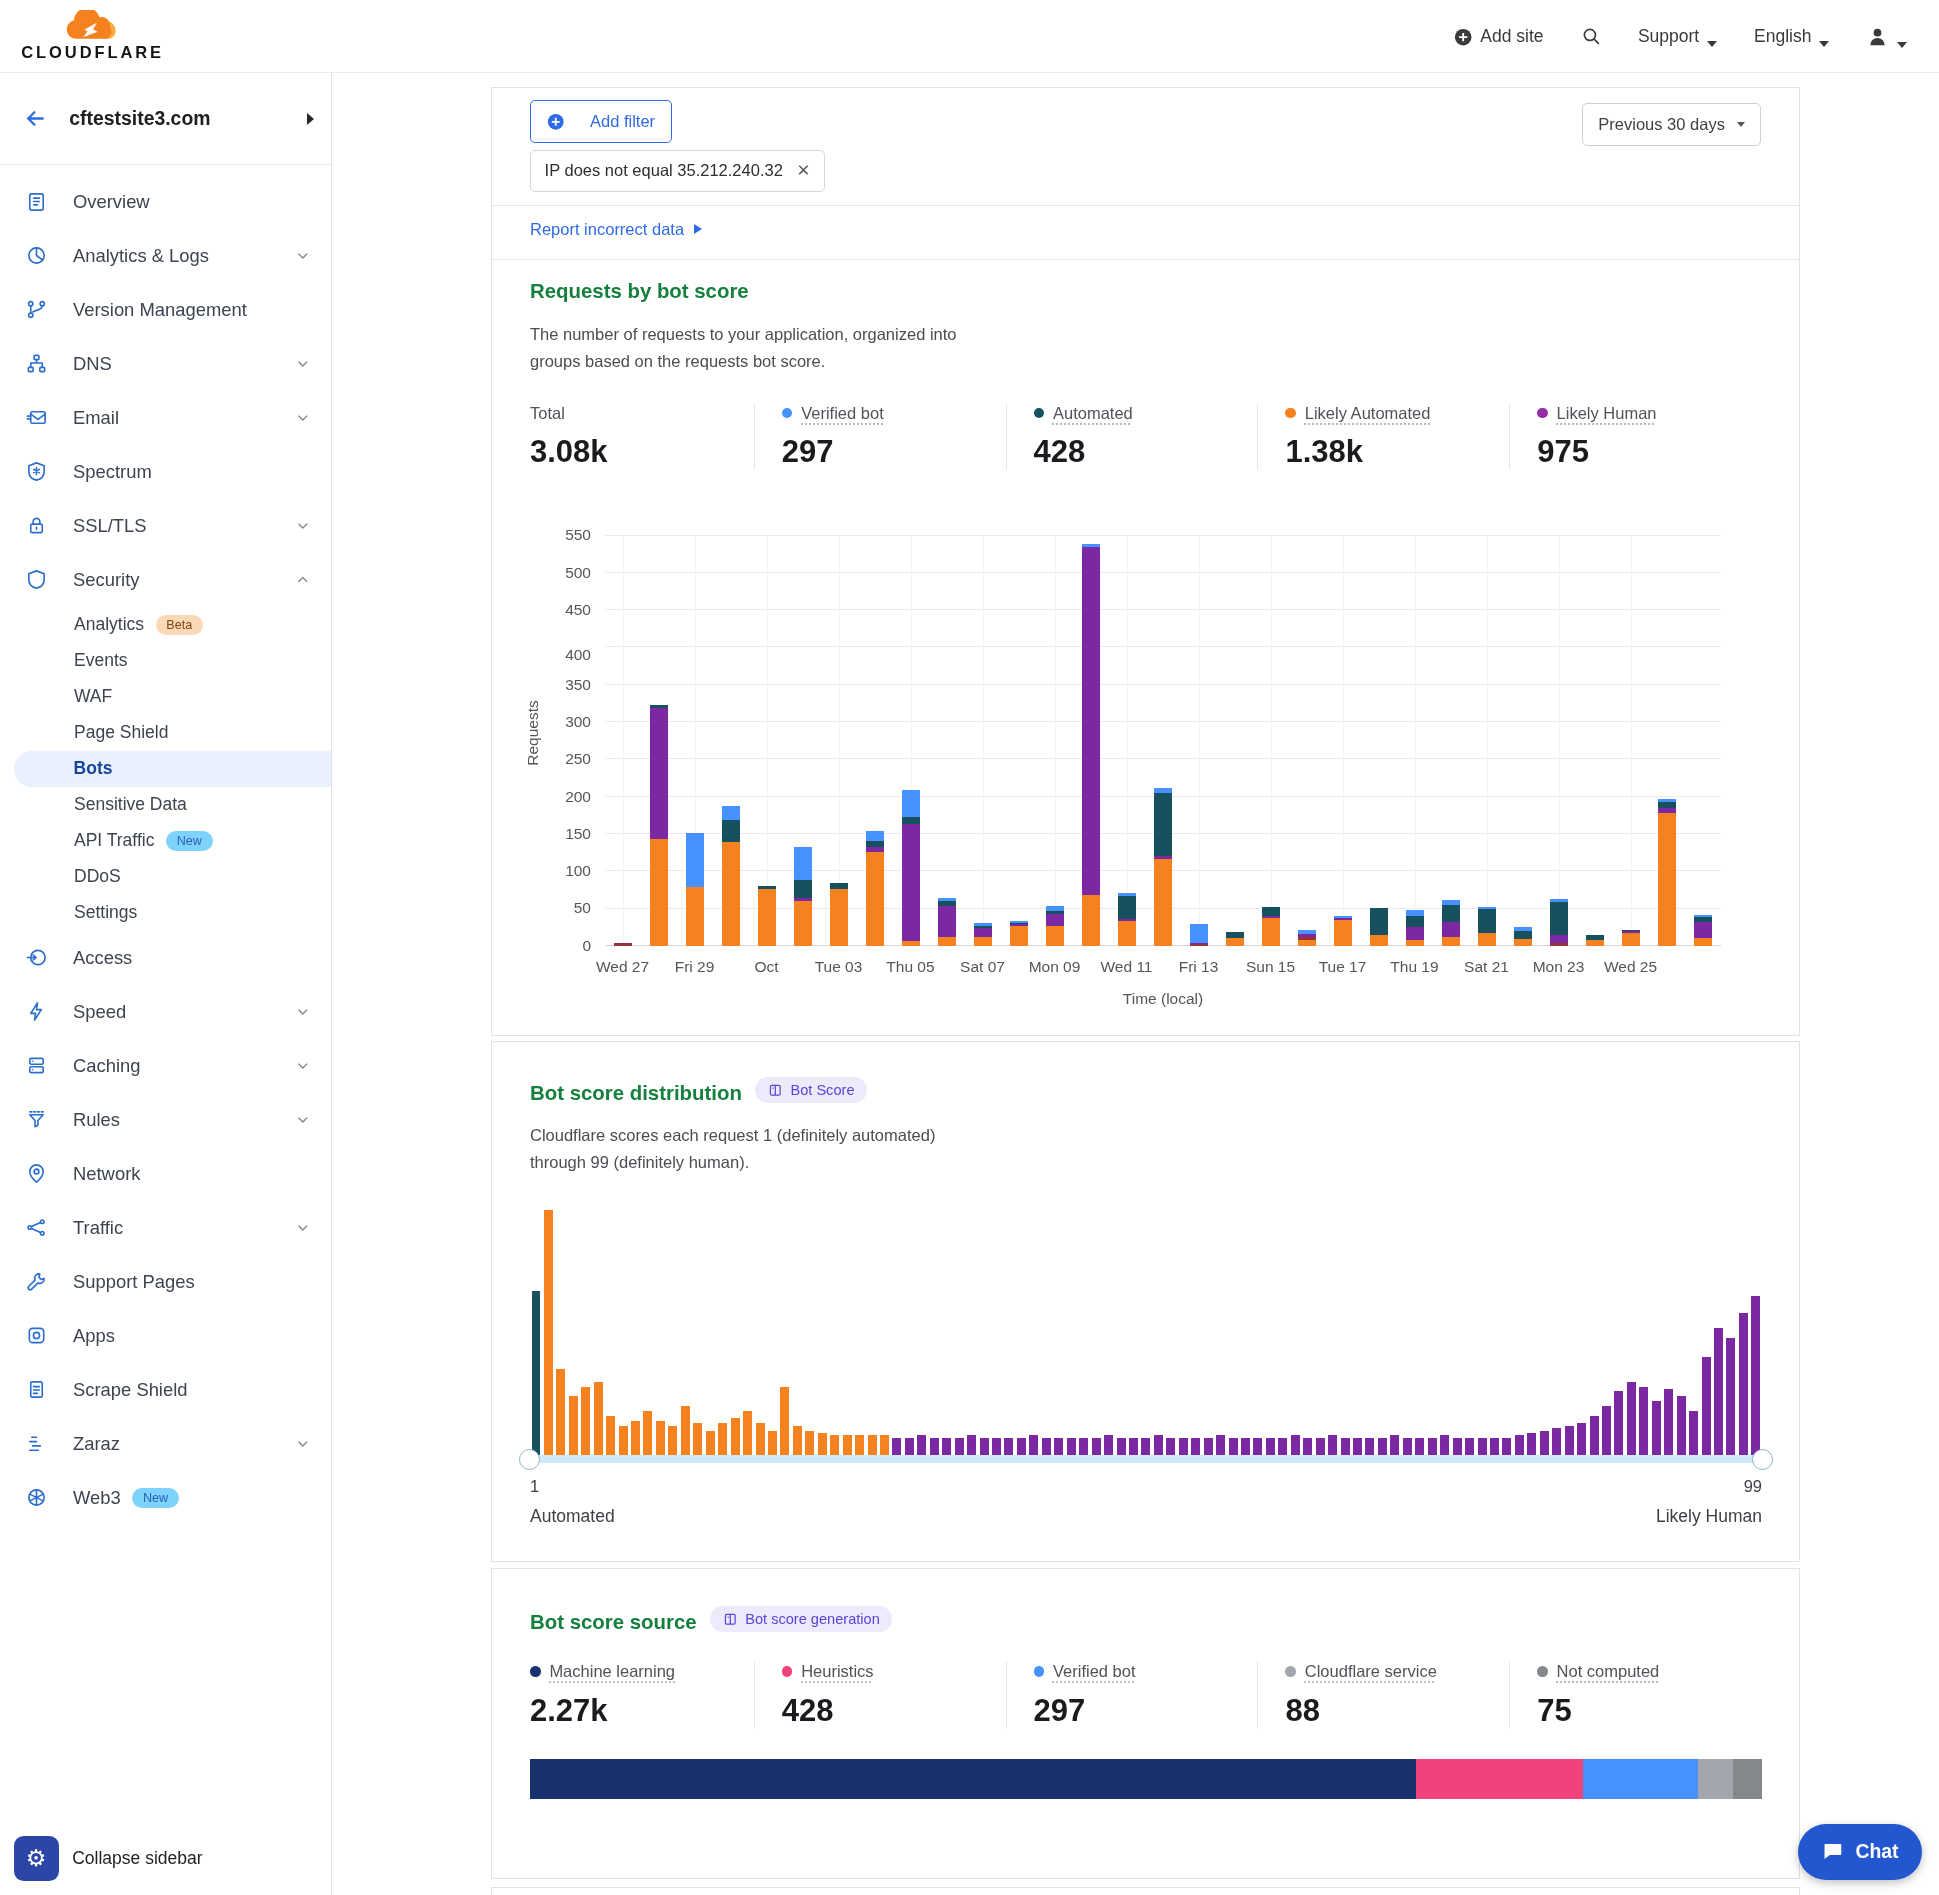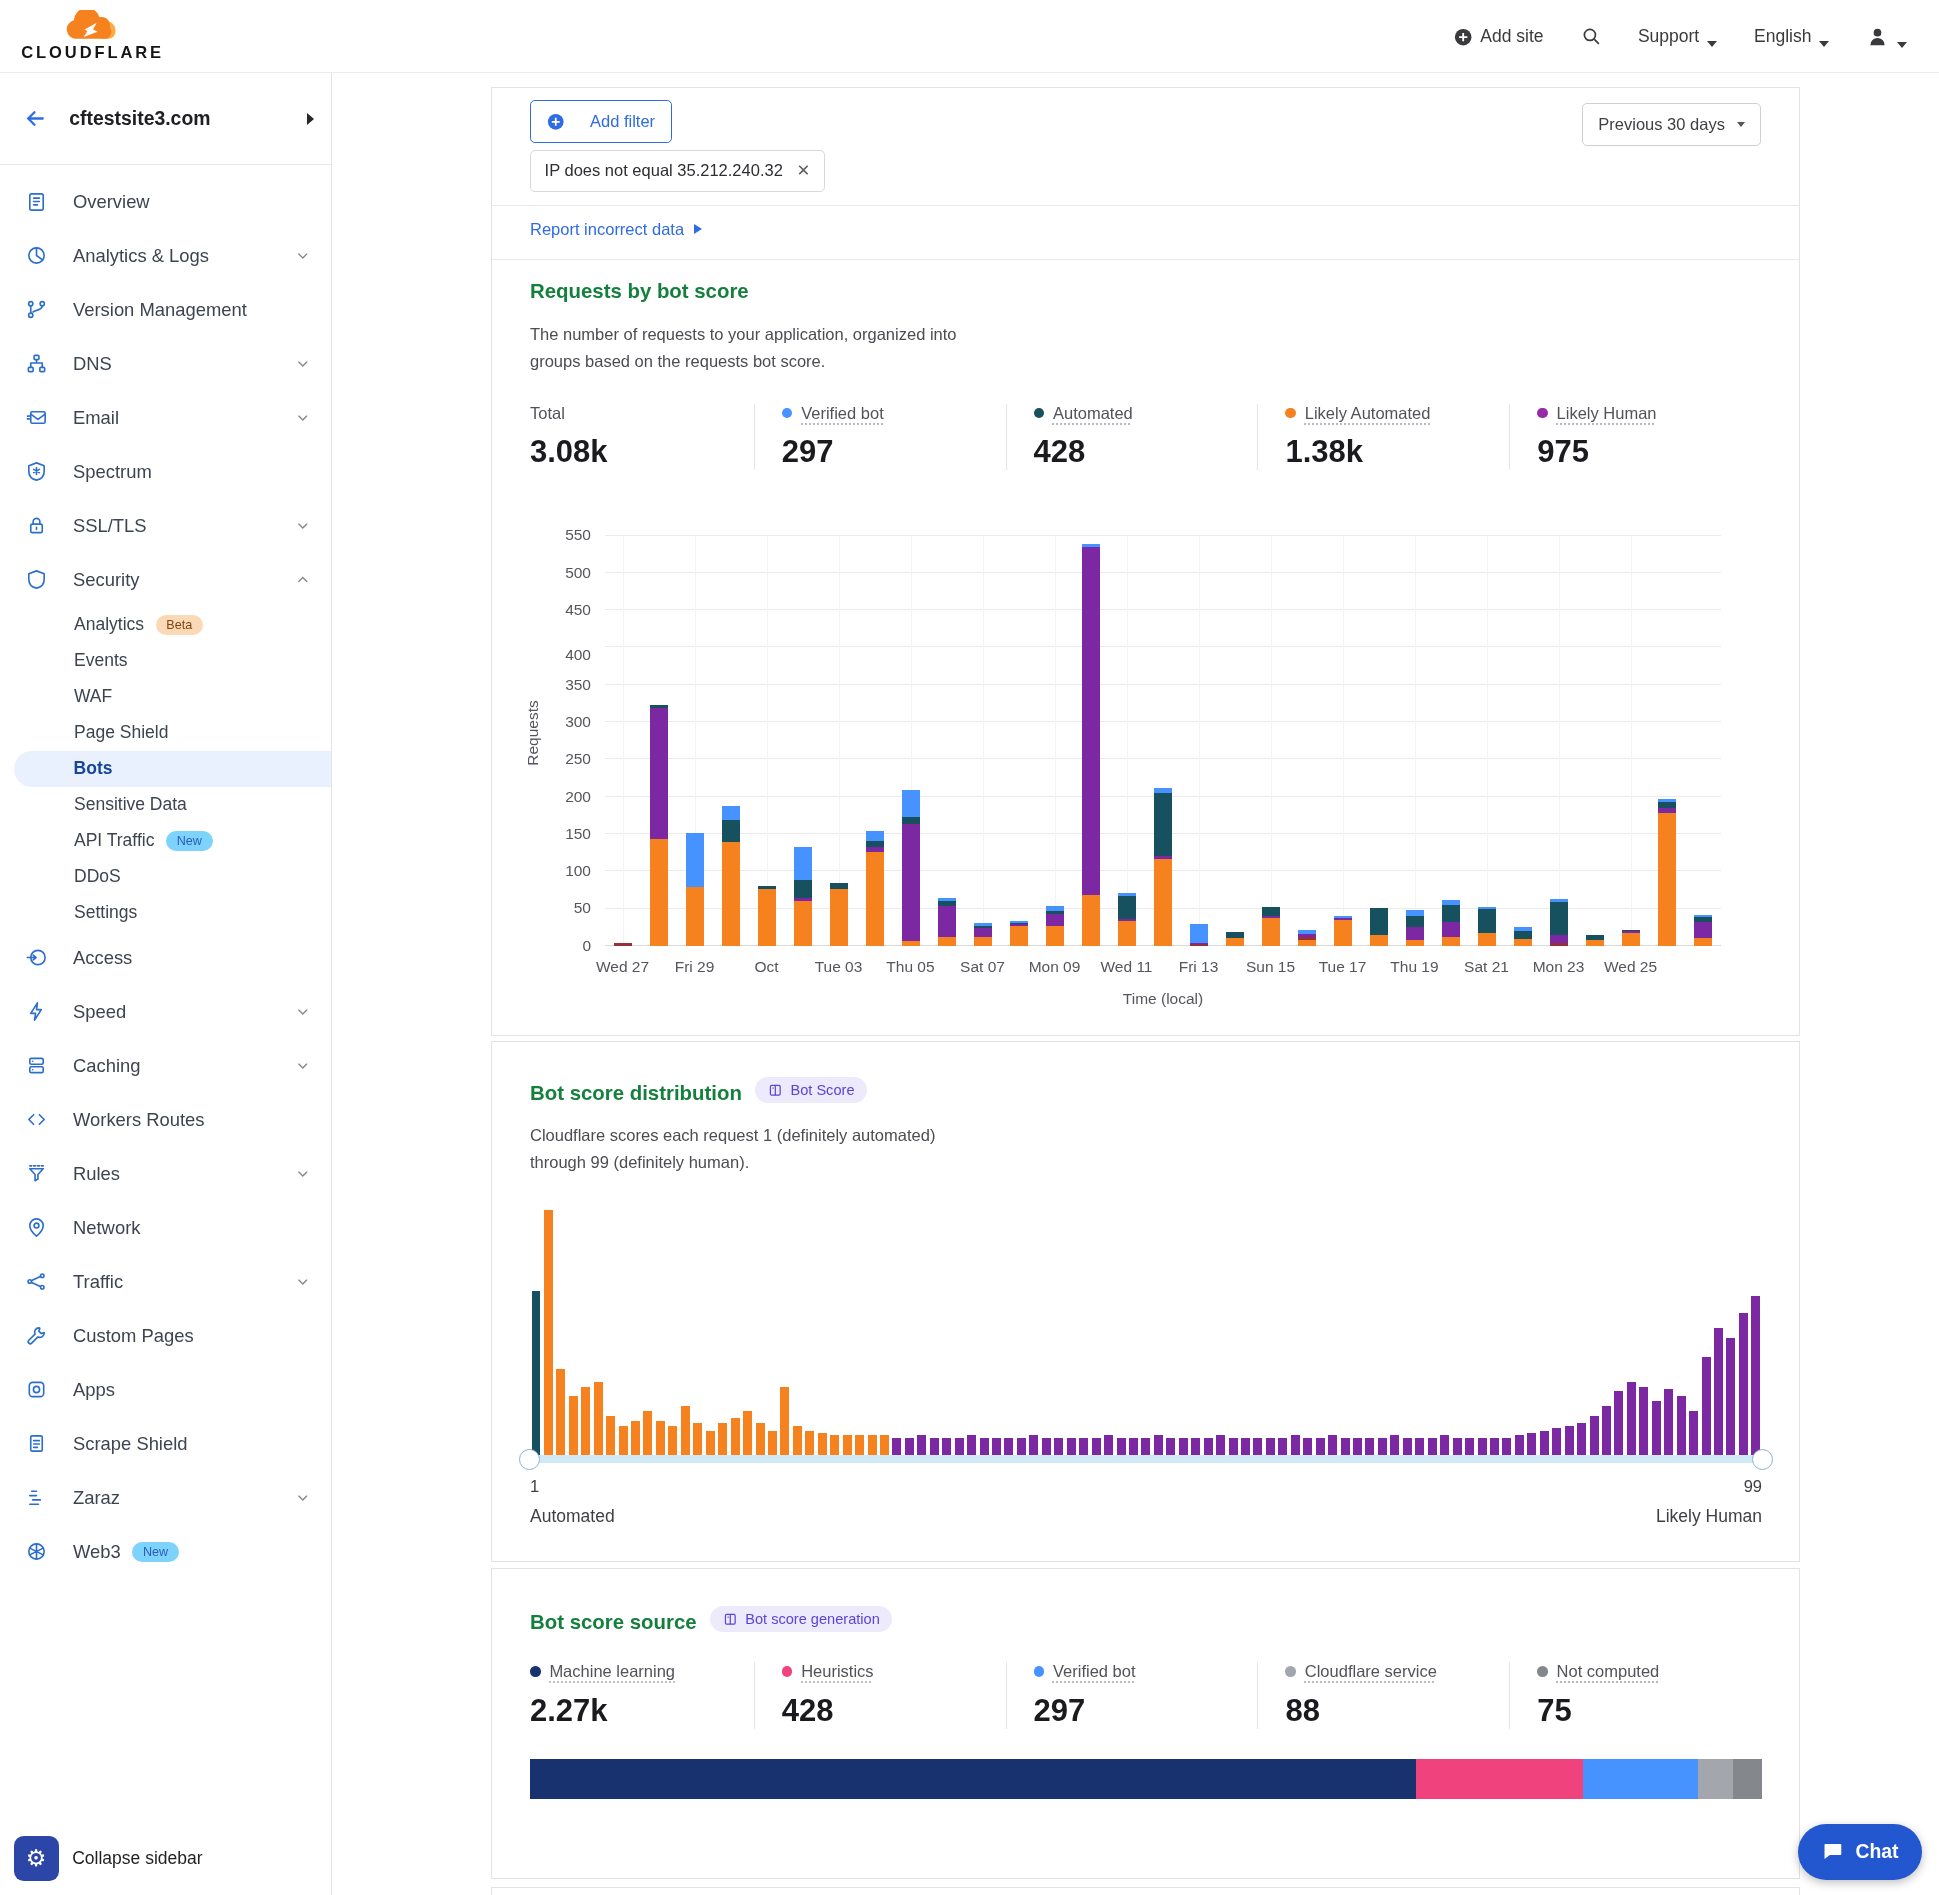--- a/index.html
+++ b/index.html
@@ -344,29 +344,20 @@
         <span class="spacer"></span>
         <span class="chev">
           <svg width="13.6" height="13.6" viewBox="0 0 24 24" fill="none" stroke="currentColor" stroke-width="2.4" stroke-linecap="round">
             <path d="M5 9l7 7 7-7"></path>
           </svg>
         </span>
       </div>
       <div class="nav-item">
         <span class="icn">
           <svg width="23" height="23" viewBox="0 0 24 24" fill="none" stroke="currentColor" stroke-width="1.7" stroke-linecap="round" stroke-linejoin="round">
-            <path d="M9 7l-5 5 5 5M15 7l5 5-5 5"></path>
-          </svg>
-        </span>
-        <span class="lbl">Workers Routes</span>
-        <span class="spacer"></span>
-      </div>
-      <div class="nav-item">
-        <span class="icn">
-          <svg width="23" height="23" viewBox="0 0 24 24" fill="none" stroke="currentColor" stroke-width="1.7" stroke-linecap="round" stroke-linejoin="round">
             <path d="M5 7l5.5 6v6.5l3-1.8V13L19 7z"></path>
             <path d="M5 4h2M9 4h2M13 4h2M17 4h2"></path>
           </svg>
         </span>
         <span class="lbl">Rules</span>
         <span class="spacer"></span>
         <span class="chev">
           <svg width="13.6" height="13.6" viewBox="0 0 24 24" fill="none" stroke="currentColor" stroke-width="2.4" stroke-linecap="round">
             <path d="M5 9l7 7 7-7"></path>
           </svg>
@@ -398,21 +389,21 @@
             <path d="M5 9l7 7 7-7"></path>
           </svg>
         </span>
       </div>
       <div class="nav-item">
         <span class="icn">
           <svg width="23" height="23" viewBox="0 0 24 24" fill="none" stroke="currentColor" stroke-width="1.7" stroke-linecap="round" stroke-linejoin="round">
             <path d="M14.5 4a4.5 4.5 0 0 0-4 6.5L4 17a2 2 0 0 0 3 3l6.5-6.5A4.5 4.5 0 0 0 20 9l-3 1-2.5-2.5 1-3z"></path>
           </svg>
         </span>
-        <span class="lbl">Custom Pages</span>
+        <span class="lbl">Support Pages</span>
         <span class="spacer"></span>
       </div>
       <div class="nav-item">
         <span class="icn">
           <svg width="23" height="23" viewBox="0 0 24 24" fill="none" stroke="currentColor" stroke-width="1.7" stroke-linecap="round" stroke-linejoin="round">
             <rect x="4.5" y="4.5" width="15" height="15" rx="3.5"></rect>
             <circle cx="12" cy="12" r="3.2"></circle>
           </svg>
         </span>
         <span class="lbl">Apps</span>

